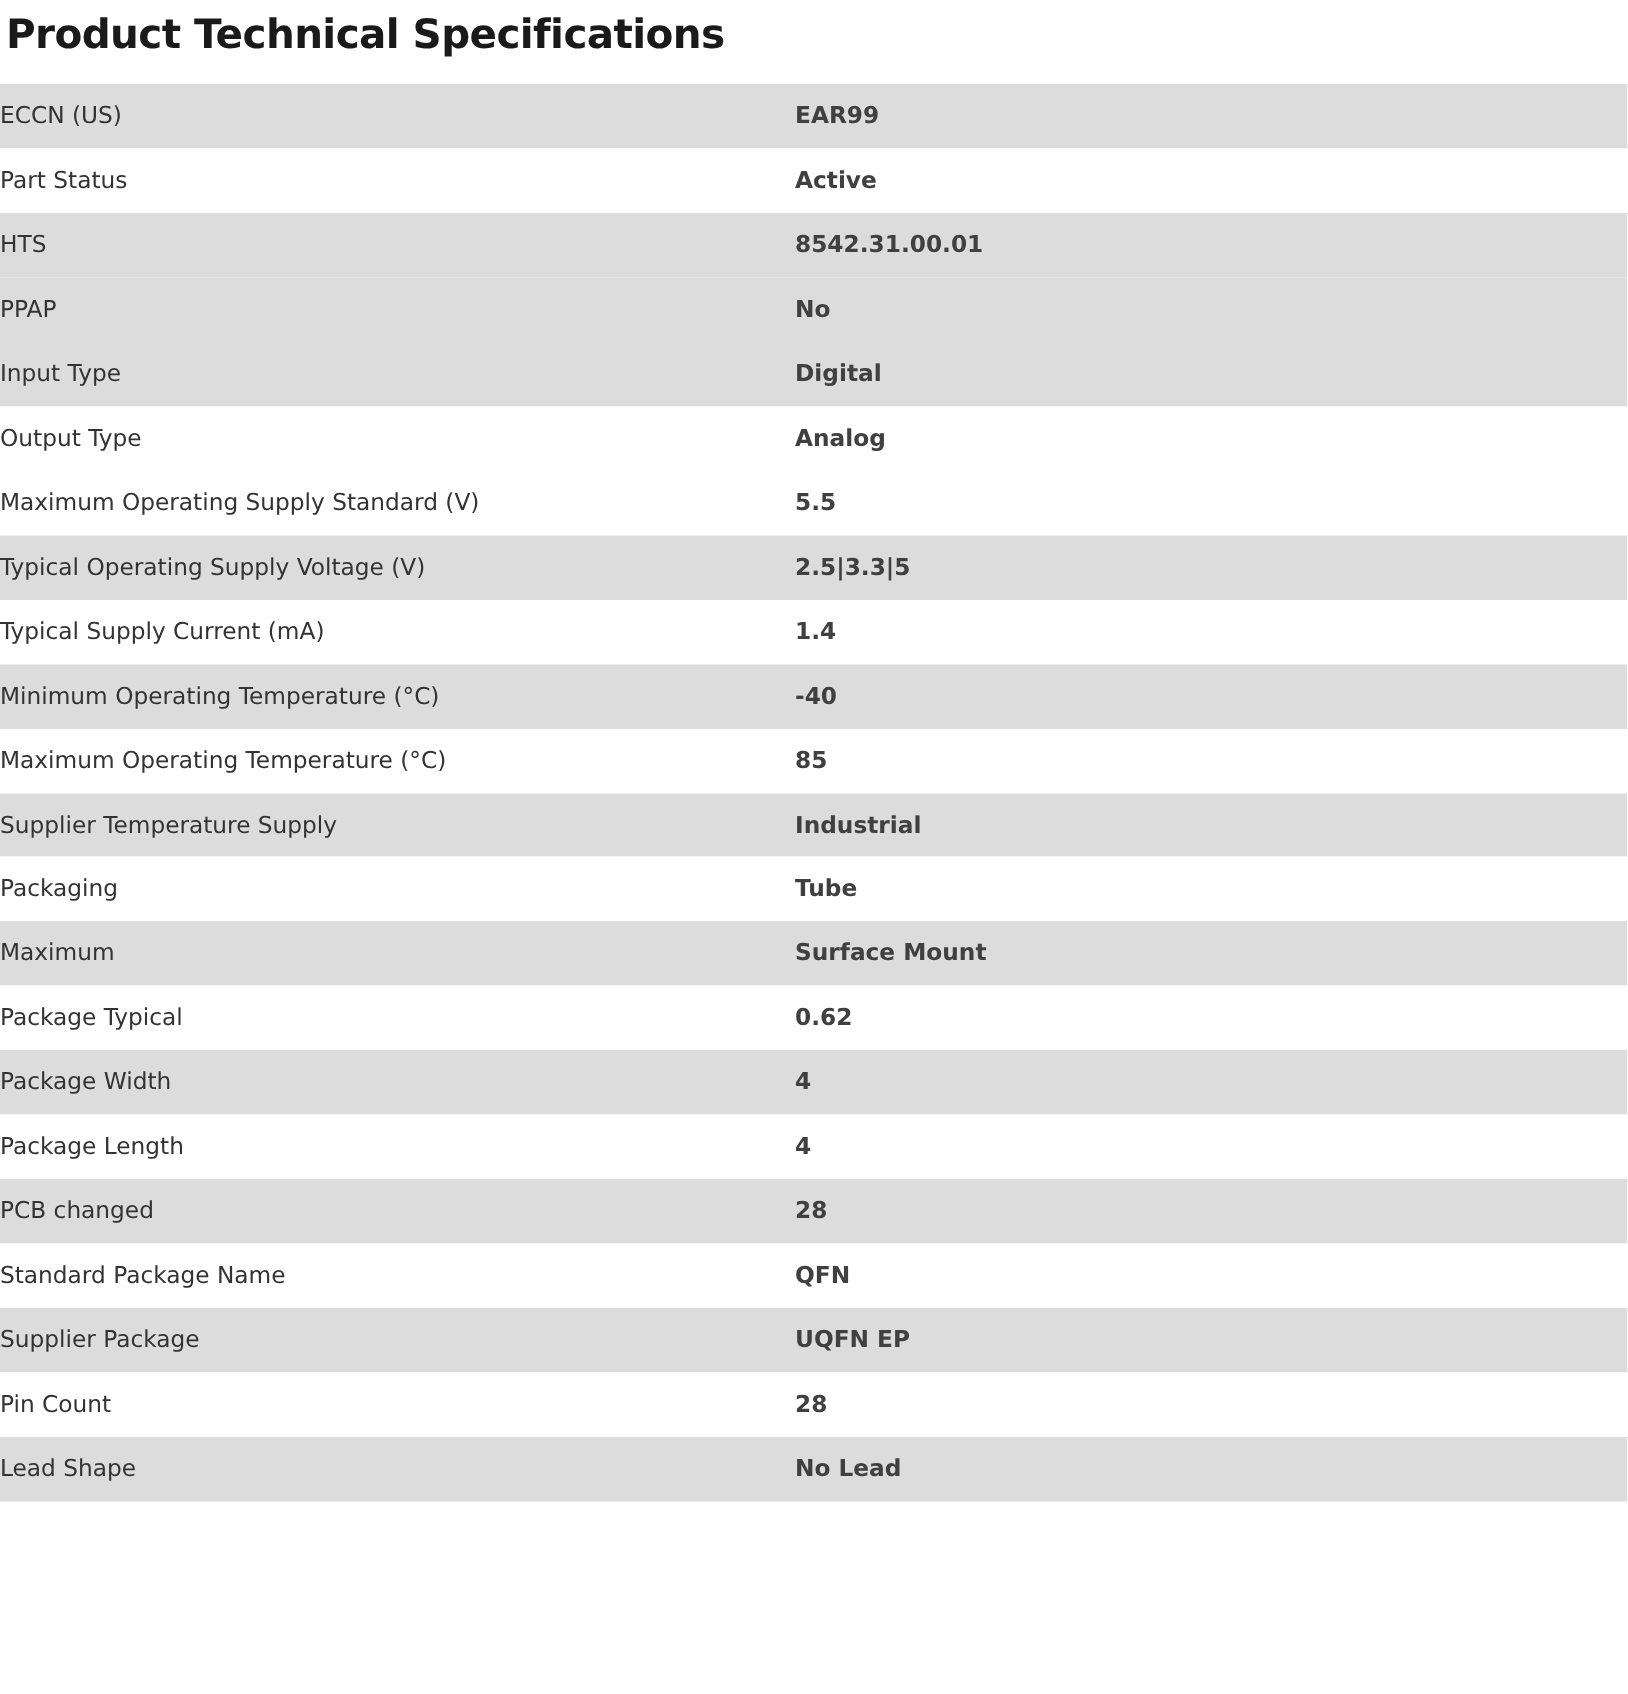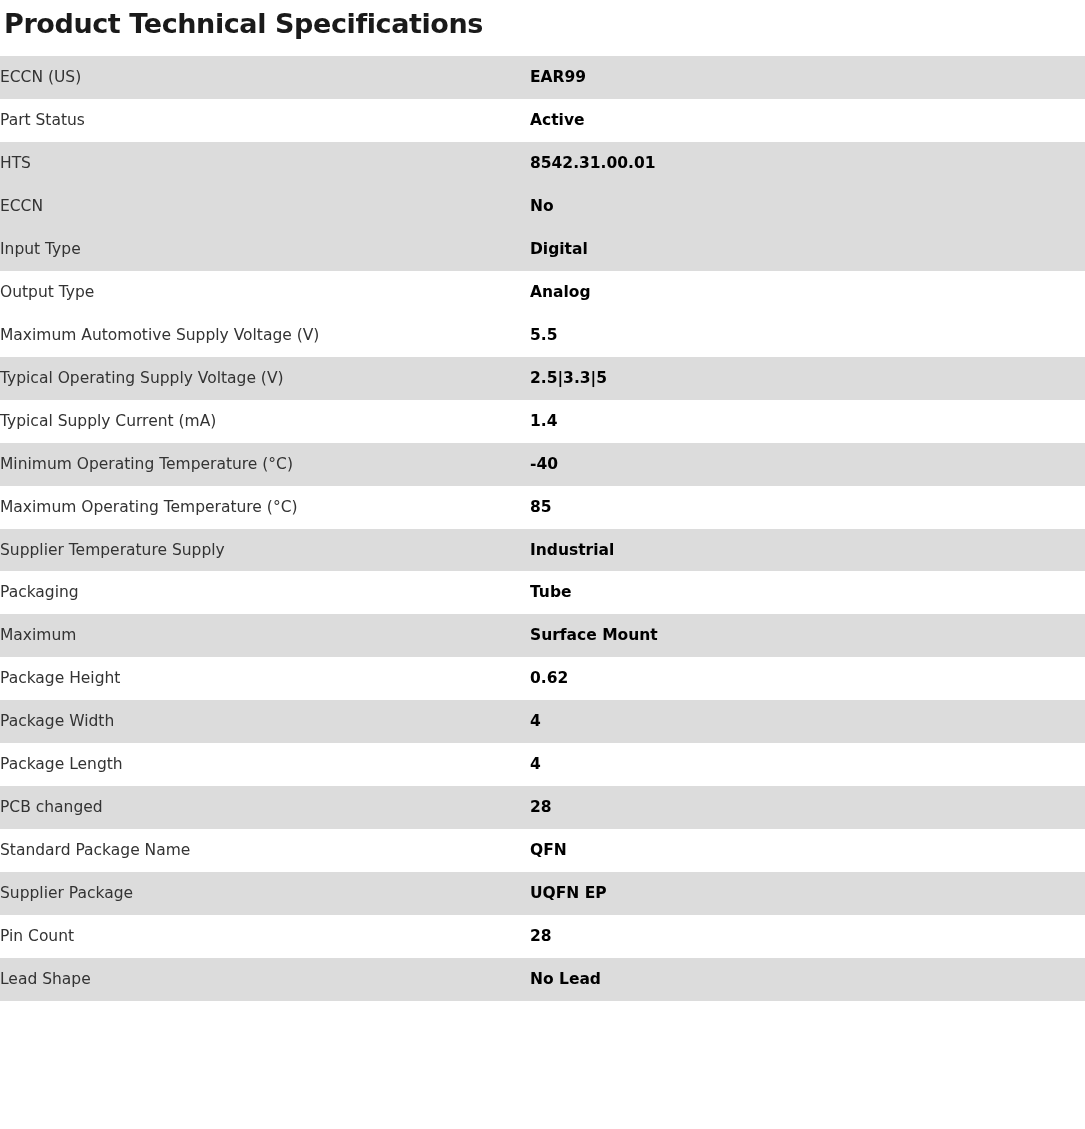--- a/index.html
+++ b/index.html
@@ -46,21 +46,21 @@
   }
   td.spec-label {
     width: 530px;
     padding-left: 35px;
     color: #333333;
     font-weight: normal;
   }
   td.spec-value {
     width: 555px;
     padding-left: 30px;
-    color: #000000;
+    color: #404040;
     font-weight: bold;
   }
 </style>
 </head>
 <body>
 
 <div class="page">
   <h1 class="page-title">Product Technical Specifications</h1>
   <table class="spec-table">
     <tbody>
@@ -70,33 +70,33 @@
         </tr>
         <tr class="row-plain">
           <td class="spec-label">Part Status</td>
           <td class="spec-value">Active</td>
         </tr>
         <tr class="row-alt">
           <td class="spec-label">HTS</td>
           <td class="spec-value">8542.31.00.01</td>
         </tr>
         <tr class="row-alt">
-          <td class="spec-label">ECCN</td>
+          <td class="spec-label">PPAP</td>
           <td class="spec-value">No</td>
         </tr>
         <tr class="row-alt">
           <td class="spec-label">Input Type</td>
           <td class="spec-value">Digital</td>
         </tr>
         <tr class="row-plain">
           <td class="spec-label">Output Type</td>
           <td class="spec-value">Analog</td>
         </tr>
         <tr class="row-plain">
-          <td class="spec-label">Maximum Automotive Supply Voltage (V)</td>
+          <td class="spec-label">Maximum Operating Supply Standard (V)</td>
           <td class="spec-value">5.5</td>
         </tr>
         <tr class="row-alt">
           <td class="spec-label">Typical Operating Supply Voltage (V)</td>
           <td class="spec-value">2.5|3.3|5</td>
         </tr>
         <tr class="row-plain">
           <td class="spec-label">Typical Supply Current (mA)</td>
           <td class="spec-value">1.4</td>
         </tr>
@@ -114,21 +114,21 @@
         </tr>
         <tr class="row-plain">
           <td class="spec-label">Packaging</td>
           <td class="spec-value">Tube</td>
         </tr>
         <tr class="row-alt">
           <td class="spec-label">Maximum</td>
           <td class="spec-value">Surface Mount</td>
         </tr>
         <tr class="row-plain">
-          <td class="spec-label">Package Height</td>
+          <td class="spec-label">Package Typical</td>
           <td class="spec-value">0.62</td>
         </tr>
         <tr class="row-alt">
           <td class="spec-label">Package Width</td>
           <td class="spec-value">4</td>
         </tr>
         <tr class="row-plain">
           <td class="spec-label">Package Length</td>
           <td class="spec-value">4</td>
         </tr>

